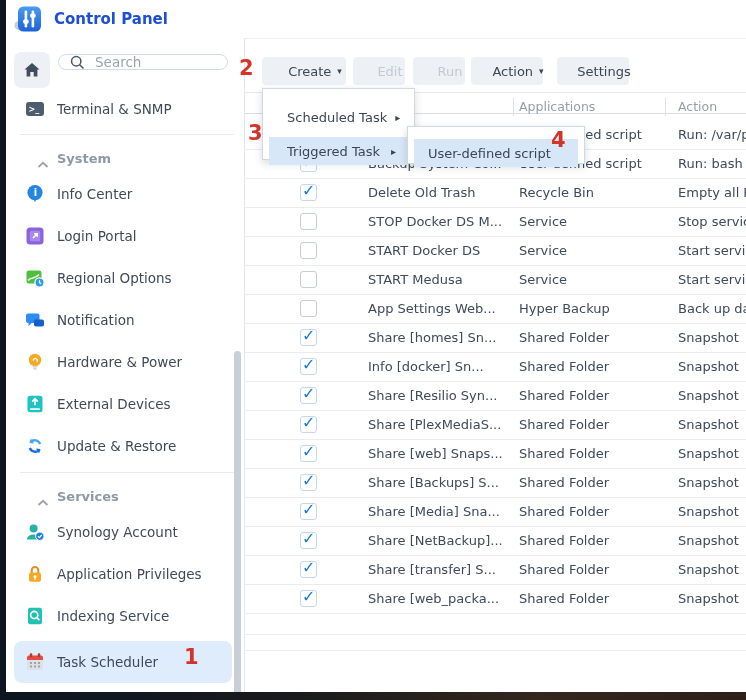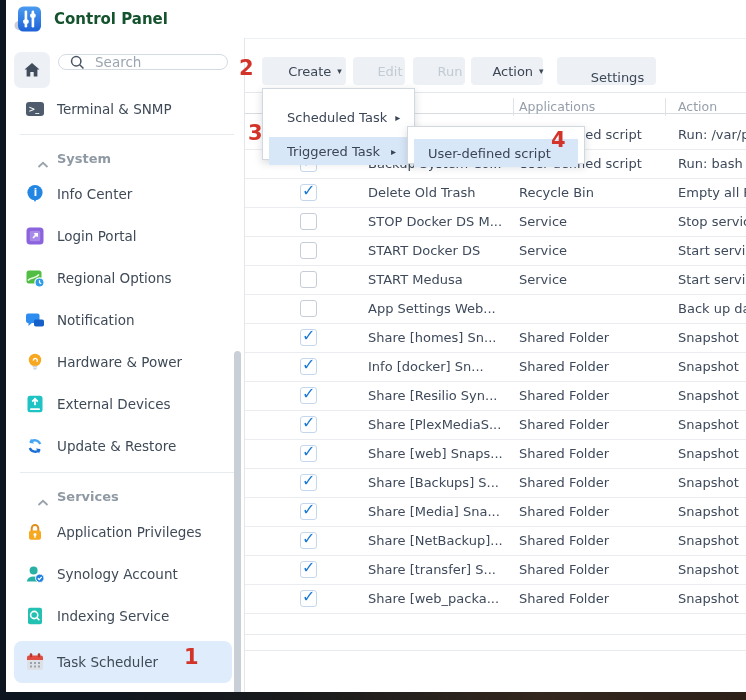--- a/index.html
+++ b/index.html
@@ -8,21 +8,21 @@
     font-family:"DejaVu Sans","Liberation Sans",sans-serif;
     background:linear-gradient(90deg,#0c1520 0%,#181a1c 38%,#33271e 72%,#2c2019 100%);
     cursor:default;-webkit-font-smoothing:antialiased;
   }
   #screen{position:absolute;inset:0;}
   
   #window{position:absolute;left:6px;top:0;right:0;bottom:8px;background:#fff;overflow:hidden;}
   
   .titlebar{position:absolute;left:0;top:0;right:0;height:38px;background:#fff;}
   .app-icon{position:absolute;left:8px;top:5px;width:28px;height:28px;}
-  .app-title{position:absolute;left:48px;top:0;height:38px;line-height:38px;font-size:15px;font-weight:bold;color:#14532d;}
+  .app-title{position:absolute;left:48px;top:0;height:38px;line-height:38px;font-size:15px;font-weight:bold;color:#1d4ed8;}
   
   .sidebar{position:absolute;left:0;top:38px;bottom:0;width:238px;background:#fff;border-right:1px solid #e3e7ec;}
   .home-btn{position:absolute;left:8px;top:14px;width:36px;height:36px;background:#edf1f5;border-radius:7px;display:flex;align-items:center;justify-content:center;}
   .home-btn svg{width:20px;height:20px;}
   .search-box{position:absolute;left:52px;top:16px;width:170px;height:16px;border:1px solid #d5dbe2;border-radius:17px;background:#fff;display:flex;align-items:center;box-sizing:border-box;padding:0 10px;}
   .search-box svg{width:17px;height:17px;flex:0 0 auto;margin-right:7px;}
   .search-box input{border:none;outline:none;width:100%;font-family:inherit;font-size:13.5px;color:#3f4a57;background:transparent;}
   .search-box input::placeholder{color:#9ba5b0;}
   .nav{position:absolute;left:0;top:50px;right:0;}
   .side-item{height:42px;display:flex;align-items:center;padding-left:19px;}
@@ -203,38 +203,38 @@
           <div class="nav-divider"></div>
           <div class="nav-header">
             <span class="chev"><svg viewBox="0 0 12 8">
                 <path d="M1.5 6 L6 1.8 L10.5 6" stroke="#9aa3ad" stroke-width="1.8" fill="none"></path>
               </svg></span>
             <span class="htext">Services</span>
           </div>
           <div class="side-item">
     <span class="icn">
               <svg viewBox="0 0 20 20">
+                <circle cx="8.6" cy="6.4" r="4" fill="#27b1a5"></circle>
+                <path d="M1.8 17.4 a6.9 5.8 0 0 1 13.6 0 Z" fill="#27b1a5"></path>
+                <circle cx="14.8" cy="14.2" r="4.2" fill="#1d7fe0" stroke="#fff" stroke-width="1"></circle>
+                <path d="M12.9 14.2 l1.4 1.4 l2.4 -2.7" stroke="#fff" stroke-width="1.3" fill="none"></path>
+              </svg>
+            </span>
+    <span class="lbl">Synology Account</span>
+  </div>
+          <div class="side-item">
+    <span class="icn">
+              <svg viewBox="0 0 20 20">
                 <path d="M6.7 9 V6.4 a3.3 3.3 0 0 1 6.6 0 V9" stroke="#e0901a" stroke-width="2" fill="none"></path>
                 <rect x="4" y="8.6" width="12" height="9.2" rx="2" fill="#f7a821"></rect>
                 <circle cx="10" cy="12.4" r="1.5" fill="#fff"></circle>
                 <rect x="9.3" y="13.1" width="1.4" height="2.7" fill="#fff"></rect>
               </svg>
             </span>
     <span class="lbl">Application Privileges</span>
-  </div>
-          <div class="side-item">
-    <span class="icn">
-              <svg viewBox="0 0 20 20">
-                <circle cx="8.6" cy="6.4" r="4" fill="#27b1a5"></circle>
-                <path d="M1.8 17.4 a6.9 5.8 0 0 1 13.6 0 Z" fill="#27b1a5"></path>
-                <circle cx="14.8" cy="14.2" r="4.2" fill="#1d7fe0" stroke="#fff" stroke-width="1"></circle>
-                <path d="M12.9 14.2 l1.4 1.4 l2.4 -2.7" stroke="#fff" stroke-width="1.3" fill="none"></path>
-              </svg>
-            </span>
-    <span class="lbl">Synology Account</span>
   </div>
           <div class="side-item">
     <span class="icn">
               <svg viewBox="0 0 20 20">
                 <rect x="3" y="1.8" width="14" height="16.4" rx="2" fill="#22c1b2"></rect>
                 <circle cx="9.2" cy="9" r="3.6" stroke="#fff" stroke-width="1.6" fill="none"></circle>
                 <path d="M11.8 11.6 L14.4 14.2" stroke="#fff" stroke-width="1.6"></path>
               </svg>
             </span>
     <span class="lbl">Indexing Service</span>
@@ -272,21 +272,21 @@
         <div class="tbtn disabled" style="width: 52px; margin-right: 8px; align-items: center;">
           <span>Edit</span>
         </div>
         <div class="tbtn disabled" style="width: 52px; margin-right: 6px;">
           <span>Run</span>
         </div>
         <div class="tbtn" style="width: 72px; margin-right: 14px;">
           <span>Action</span>
           <span class="caret">▾</span>
         </div>
-        <div class="tbtn" style="width: 99px; align-items: flex-end;">
+        <div class="tbtn" style="width: 72px;">
           <span>Settings</span>
         </div>
       </div>
 
     <div class="thead">
       <span class="hlabel" style="left:274px">Applications</span>
       <span class="hlabel" style="left:433px">Action</span>
       <span class="hsep" style="left:268px"></span>
       <span class="hsep" style="left:420px"></span>
     </div>
@@ -324,20 +324,21 @@
   </div>
         <div class="trow">
     <span class="cb"></span>
     <span class="cell name">START Medusa</span>
     <span class="cell app">Service</span>
     <span class="cell act">Start servic</span>
   </div>
         <div class="trow">
     <span class="cb"></span>
     <span class="cell name">App Settings Web...</span>
+    <span class="cell app">Hyper Backup</span>
     <span class="cell act">Back up da</span>
   </div>
         <div class="trow">
     <span class="cb checked"></span>
     <span class="cell name">Share [homes] Sn...</span>
     <span class="cell app">Shared Folder</span>
     <span class="cell act">Snapshot</span>
   </div>
         <div class="trow">
     <span class="cb checked"></span>

